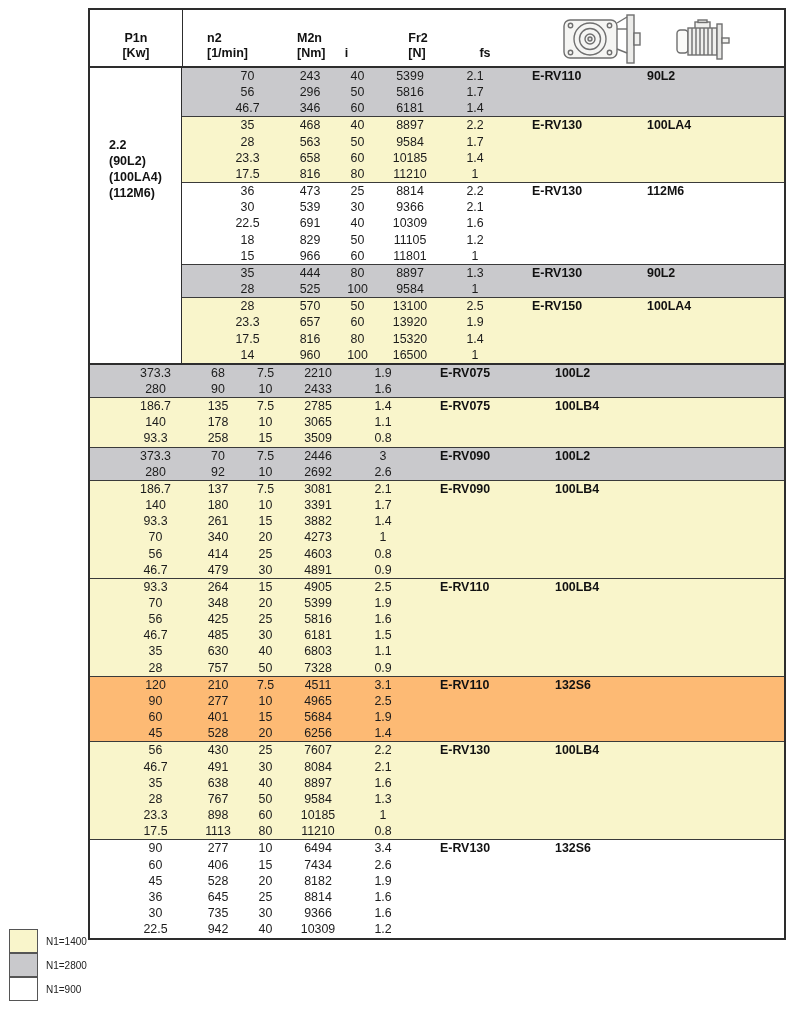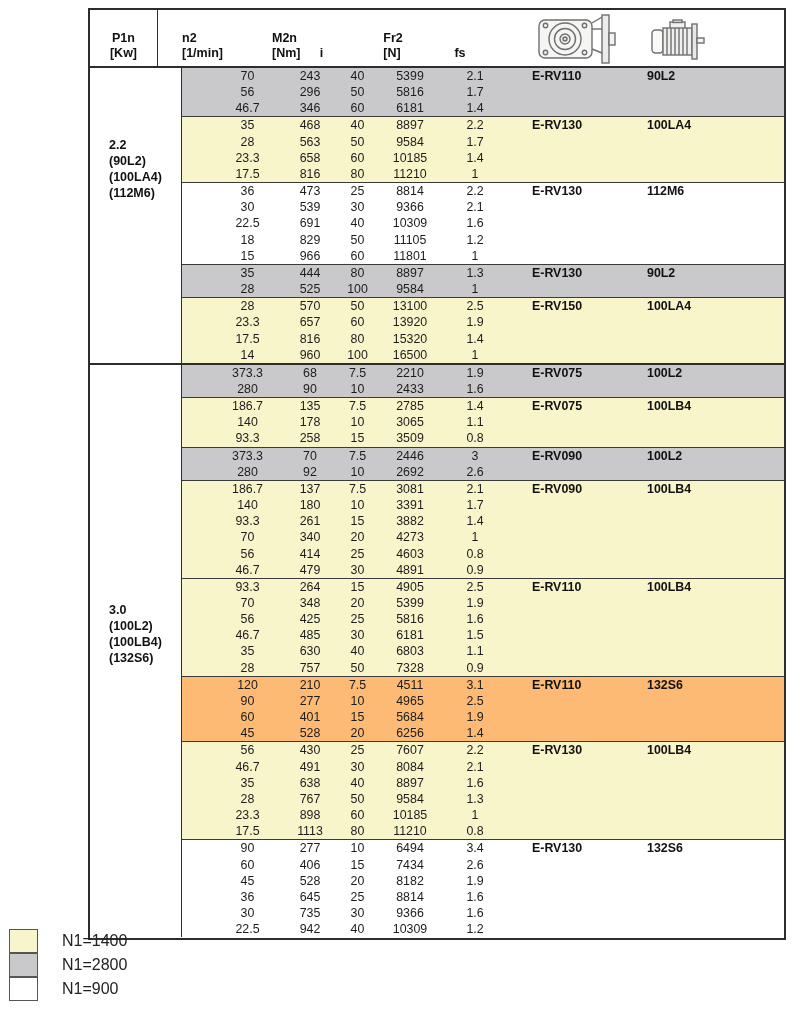--- a/index.html
+++ b/index.html
@@ -10,21 +10,21 @@
   
   .dtable{
     position:absolute;left:88px;top:8px;width:698px;height:932px;
     border:2px solid #2d2d2d;box-sizing:border-box;
     display:flex;flex-direction:column;background:#fff;
   }
   .thead{
     height:58px;flex:none;border-bottom:2px solid #2d2d2d;box-sizing:border-box;
     display:flex;
   }
-  .label-col{width:68px;flex:none;border-right:1px solid #2d2d2d;box-sizing:border-box;}
+  .label-col{width:93px;flex:none;border-right:1px solid #2d2d2d;box-sizing:border-box;}
   .p1n-head{
     display:flex;flex-direction:column;justify-content:flex-end;align-items:center;
     height:100%;padding-bottom:5px;box-sizing:border-box;
     font-weight:bold;font-size:12.5px;line-height:15px;color:#111;
   }
   .head-right{flex:1;position:relative;}
   .head-grid{
     display:grid;grid-template-columns:75px 50px 45px 60px 70px 130px 1fr;
     height:100%;align-items:end;padding-bottom:5px;box-sizing:border-box;
   }
@@ -60,21 +60,21 @@
     white-space:nowrap;overflow:visible;
   }
   .cell.model,.cell.motor{text-align:left;font-weight:bold;color:#111;}
   .cell.model{padding-left:22px;}
   .cell.motor{padding-left:7px;}
   
   .legend{position:absolute;left:9px;top:929px;}
   .legend-row{display:flex;align-items:center;height:24px;}
   .legend-row + .legend-row .swatch{margin-top:-1px;}
   .swatch{width:29px;height:24px;border:1px solid #555;box-sizing:border-box;flex:none;}
-  .legend-label{margin-left:24px;font-size:16px;color:#222;white-space:nowrap;}
+  .legend-label{margin-left:8px;font-size:10px;color:#222;white-space:nowrap;}
   svg{display:block;}
 </style>
 </head>
 <body>
 
 <div class="dtable">
 
   <div class="thead">
     <div class="label-col">
       <div class="p1n-head">
@@ -332,28 +332,20 @@
               <div class="cell">100</div>
               <div class="cell">16500</div>
               <div class="cell">1</div>
               <div class="cell model"></div>
               <div class="cell motor"></div>
             </div>
           </div>
         </div>
       </div>
       <div class="group">
-        <div class="group-label">
-          <div class="group-label-inner">
-            <div class="label-line">3.0</div>
-            <div class="label-line">(100L2)</div>
-            <div class="label-line">(100LB4)</div>
-            <div class="label-line">(132S6)</div>
-          </div>
-        </div>
         <div class="blocks">
           <div class="block" style="background: rgb(201, 201, 204);">
             <div class="row">
               <div class="cell">373.3</div>
               <div class="cell">68</div>
               <div class="cell">7.5</div>
               <div class="cell">2210</div>
               <div class="cell">1.9</div>
               <div class="cell model">E-RV075</div>
               <div class="cell motor">100L2</div>

